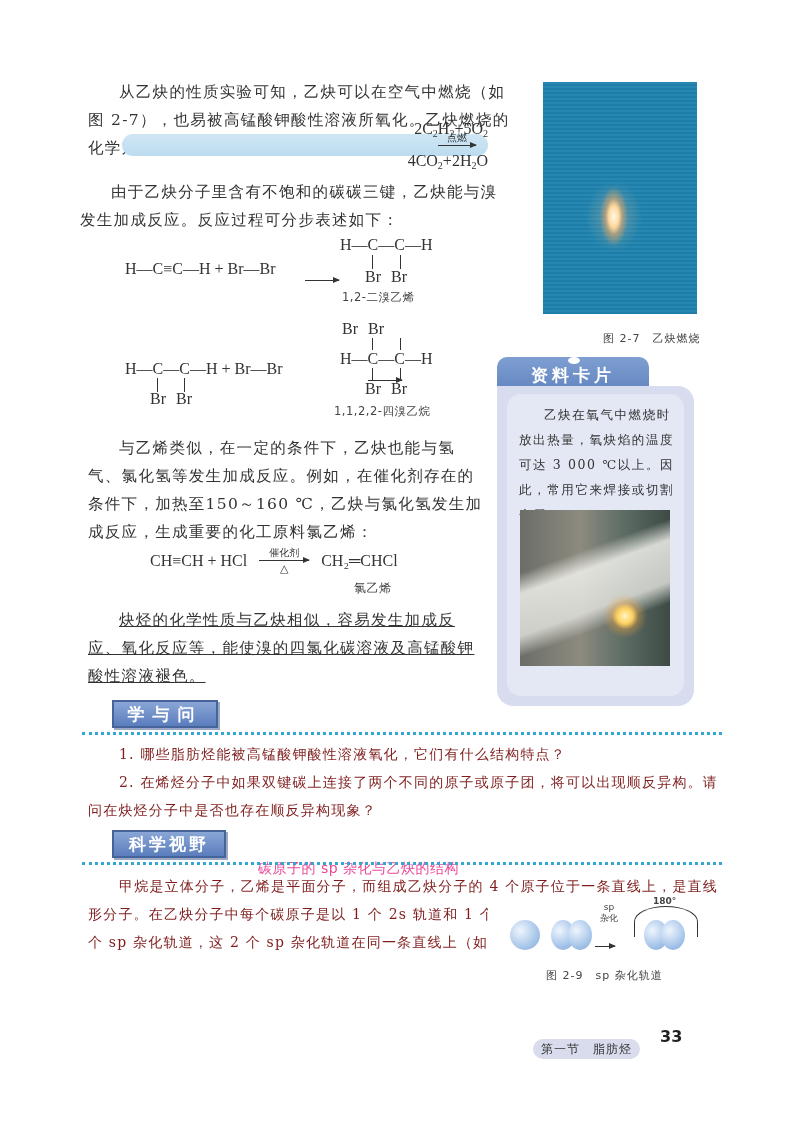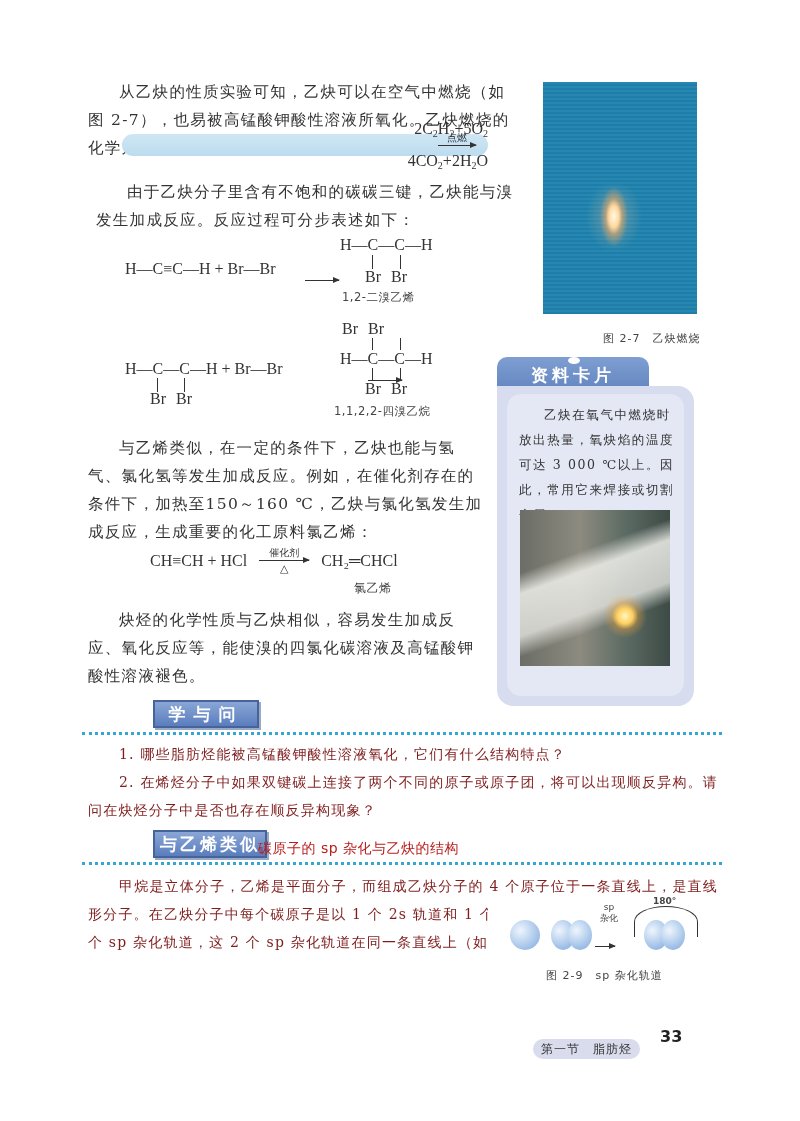--- a/index.html
+++ b/index.html
@@ -43,25 +43,25 @@
   .card-text { font-size: 12.5px; line-height: 25px; letter-spacing: 1.6px; color: #333; }
   .photo-weld {
     background:
       radial-gradient(circle 22px at 70% 68%, #fff6c0 0%, #ffd060 35%, rgba(230,160,60,0.4) 60%, rgba(0,0,0,0) 100%),
       linear-gradient(160deg, rgba(255,255,255,0) 30%, rgba(240,240,235,0.85) 40%, rgba(230,230,225,0.8) 60%, rgba(0,0,0,0) 70%),
       linear-gradient(90deg, #6b6d66 0%, #8d8b80 40%, #5c6b63 70%, #3d4a45 100%);
   }
   .section-btn {
     background: linear-gradient(#8aa6d6, #5a7dbd); border: 2px solid #46639a; box-shadow: 2px 2px 0 #9aa9c6;
     color: #fff; font-family: "DejaVu Sans", sans-serif; font-weight: bold; font-size: 17px; letter-spacing: 8px;
-    display: flex; align-items: center; justify-content: center; margin-left: 41px;
+    display: flex; align-items: center; justify-content: center;
   }
   .dotted-rule { height: 0; border-top: 3px dotted #35a6d4; }
   .q-text { font-size: 14px; line-height: 28px; letter-spacing: 1.2px; color: #7f1d1d; }
-  .sv-title { font-family: "DejaVu Sans", sans-serif; font-size: 14px; color: #b91c1c; letter-spacing: 0.5px; }
+  .sv-title { font-family: "DejaVu Sans", sans-serif; font-size: 14px; color: #ec4899; letter-spacing: 0.5px; margin-top: 20px; }
   .orbital { position: absolute; border-radius: 50%; background: radial-gradient(circle at 35% 35%, #eef5fd, #a9c7ea 60%, #7fa6d8); }
   .footer-pill {
     background: #d8dcec; border-radius: 12px; font-family: "DejaVu Sans", sans-serif; font-size: 12px;
     color: #333; display: flex; align-items: center; justify-content: center; letter-spacing: 1px;
   }
   .page-num { font-family: "DejaVu Sans", sans-serif; font-weight: bold; font-size: 16px; color: #222; }
 </style>
 </head>
 <body>
 
@@ -78,21 +78,21 @@
   <span class="arrow-cond">
     <span class="top">点燃</span>
     <span class="line"></span>
   </span>
   <span>
     <span>4CO</span><sub>2</sub><span>+2H</span><sub>2</sub><span>O</span>
   </span>
 </div>
 
 
-<div class="abs para indent" style="left:96px; top:178px; width:432px;">由于乙炔分子里含有不饱和的碳碳三键，乙炔能与溴发生加成反应。反应过程可分步表述如下：</div>
+<div class="abs para indent" style="left:80px; top:178px; width:432px;">由于乙炔分子里含有不饱和的碳碳三键，乙炔能与溴发生加成反应。反应过程可分步表述如下：</div>
 
 
 <div class="abs chem" style="left:125px; top:260px;">H—C≡C—H + Br—Br</div>
 <span class="abs plain-arrow" style="left:293px; top:270px;"></span>
 <div class="abs chem" style="left:340px; top:236px;">H—C—C—H</div>
 <div class="abs vbond" style="left:372px; top:255px; height:14px;"></div>
 <div class="abs vbond" style="left:400px; top:255px; height:14px;"></div>
 <div class="abs chem" style="left:365px; top:268px; word-spacing:6px;">Br  Br</div>
 <div class="abs struct-label" style="left:342px; top:290px;">1,2-二溴乙烯</div>
 
@@ -120,21 +120,21 @@
   <span class="arrow-cond" style="top:0;">
     <span class="top">催化剂</span>
     <span class="line" style="width:50px;"></span>
     <span class="bot">△</span>
   </span>
   <span>CH₂═CHCl</span>
 </div>
 <div class="abs struct-label" style="left:354px; top:580px; font-size:12px;">氯乙烯</div>
 
 
-<div class="abs para indent" style="left:88px; top:606px; width:400px;">炔烃的化学性质与乙炔相似，容易发生加成反应、氧化反应等，能使溴的四氯化碳溶液及高锰酸钾酸性溶液褪色。</div>
+<div class="abs para indent" style="left:88px; top:606px; width:400px;text-decoration:underline;">炔烃的化学性质与乙炔相似，容易发生加成反应、氧化反应等，能使溴的四氯化碳溶液及高锰酸钾酸性溶液褪色。</div>
 
 
 <div class="abs photo-flame" style="left:543px; top:82px; width:154px; height:232px;"></div>
 <div class="abs caption" style="left:566px; top:331px;padding-left:37px;">图 2-7　乙炔燃烧</div>
 
 
 <div class="abs card-tab" style="left:497px; top:357px; width:152px; height:30px;flex-direction:column;">
   <span class="dot"></span>
   <span>资料卡片</span>
 </div>
@@ -145,21 +145,21 @@
   </div>
 </div>
 
 
 <div class="abs section-btn" style="left:112px; top:700px; width:102px; height:24px;">学与问</div>
 <div class="abs dotted-rule" style="left:82px; top:732px; width:640px;"></div>
 <div class="abs q-text indent" style="left:88px; top:740px; width:630px;">1. 哪些脂肪烃能被高锰酸钾酸性溶液氧化，它们有什么结构特点？</div>
 <div class="abs q-text indent" style="left:88px; top:768px; width:630px;">2. 在烯烃分子中如果双键碳上连接了两个不同的原子或原子团，将可以出现顺反异构。请问在炔烃分子中是否也存在顺反异构现象？</div>
 
 
-<div class="abs section-btn" style="left:112px; top:830px; width:110px; height:24px; letter-spacing:3px;">与乙烯类似</div>
+<div class="abs section-btn" style="left:112px; top:830px; width:110px; height:24px; letter-spacing:3px;">科学视野</div>
 <div class="abs sv-title" style="left:258px; top:840px;">碳原子的 sp 杂化与乙炔的结构</div>
 <div class="abs dotted-rule" style="left:82px; top:862px; width:640px;"></div>
 <div class="abs q-text indent" style="left:88px; top:872px; width:630px; line-height:28px; clip-path: inset(0 0 0 0);">
   <div style="width:630px; height:28px; overflow:hidden;">甲烷是立体分子，乙烯是平面分子，而组成乙炔分子的 4 个原子位于一条直线上，是直线形分子。在乙炔分子中每个碳原子是以 1 个 2s 轨道和 1 个 2p 轨道进行杂化的，形成了 2 个 sp 杂化轨道，这 2 个 sp 杂化轨道在同一条直线上（如图2-9）。每个碳原子都剩</div>
 </div>
 <div class="abs q-text" style="left:88px; top:900px; width:400px; height:84px; overflow:hidden;">
   <div style="margin-top:-28px; text-indent:31px; width:630px;">甲烷是立体分子，乙烯是平面分子，而组成乙炔分子的 4 个原子位于一条直线上，是直线形分子。在乙炔分子中每个碳原子是以 1 个 2s 轨道和 1 个 2p 轨道进行杂化的，形成了 2 个 sp 杂化轨道，这 2 个 sp 杂化轨道在同一条直线上（如图2-9）。每个碳原子都剩</div>
 </div>
 
 

